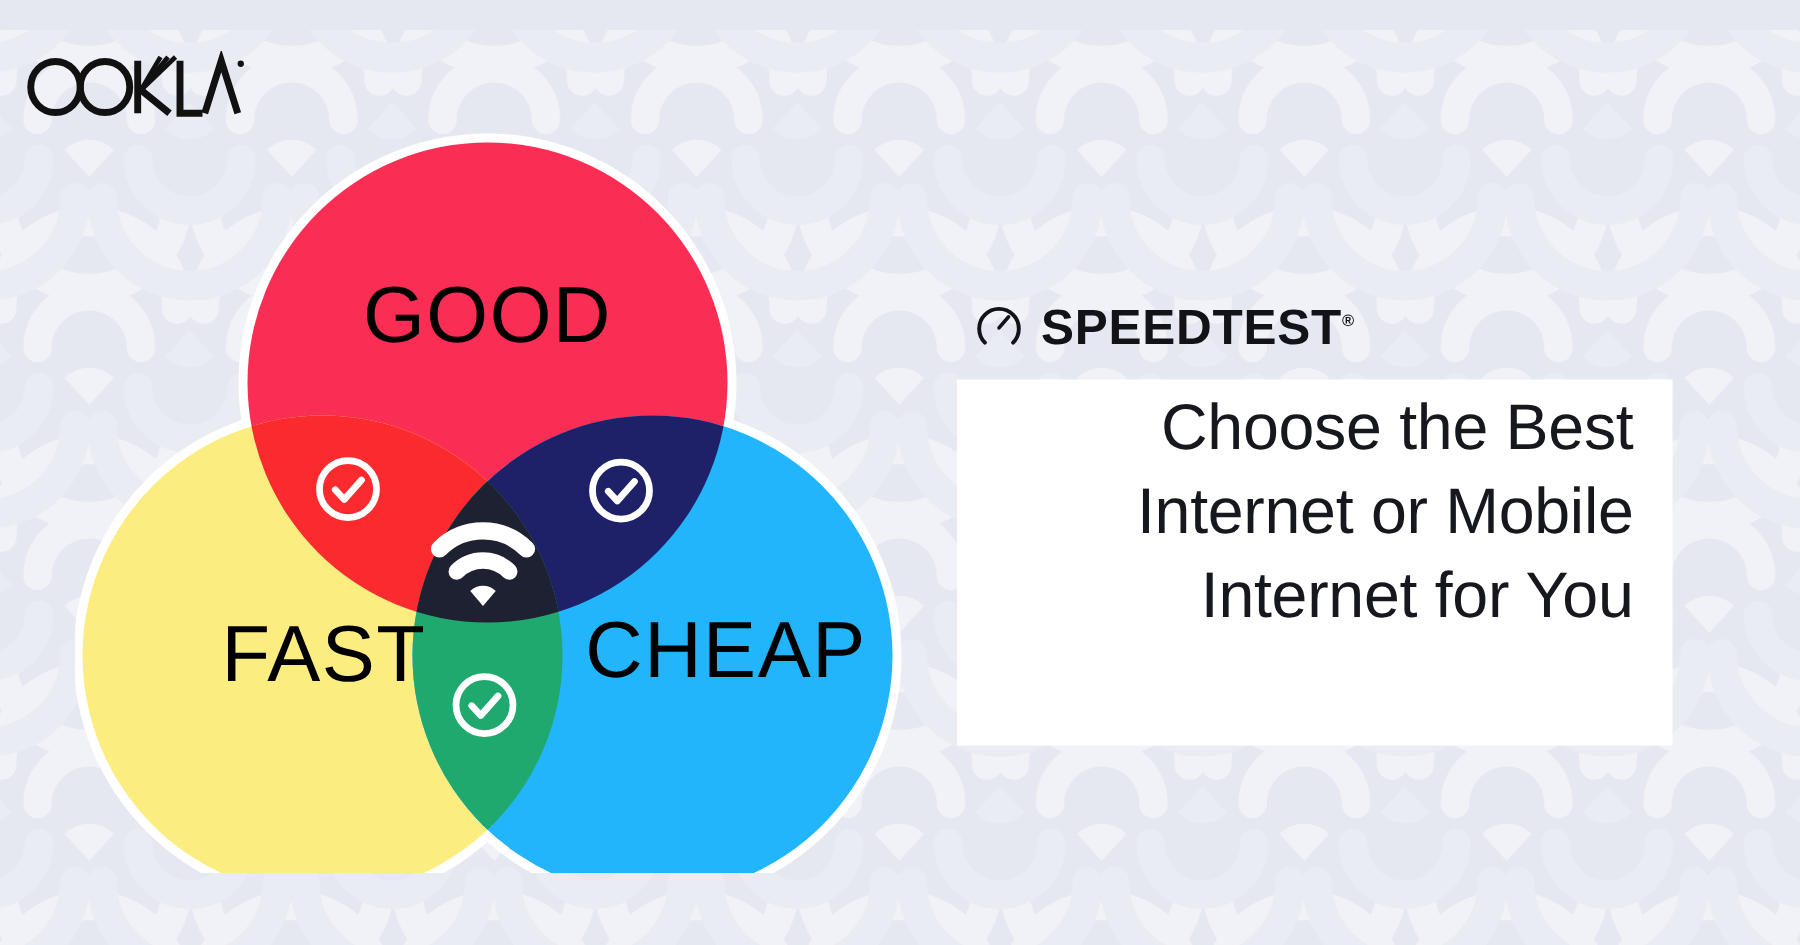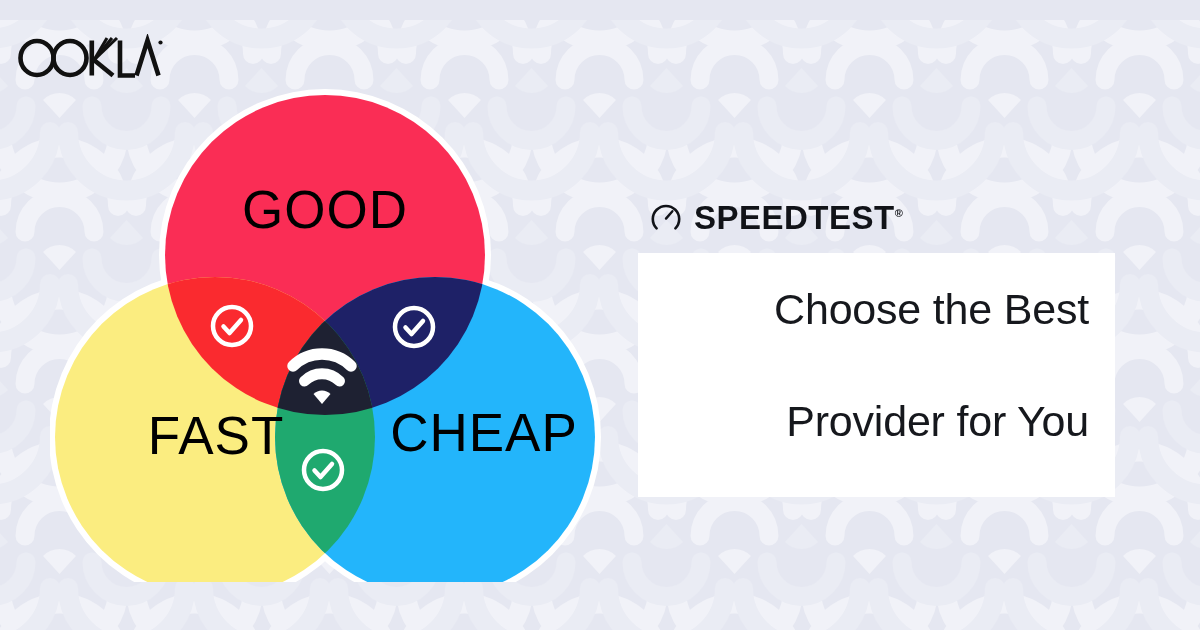--- a/index.html
+++ b/index.html
@@ -79,21 +79,21 @@
     font-size: 11px;
     vertical-align: super;
     font-weight: bold;
     color: #111318;
   }
   #headline-card {
     background: #ffffff;
     width: 477px;
     height: 244px;
     box-sizing: border-box;
-    padding: 28px 26px 0 22px;
+    padding: 4px 26px 0 22px;
   }
   #headline-text {
     font-family: "Liberation Sans", sans-serif;
     font-weight: 300;
     font-size: 43px;
     line-height: 56px;
     color: #16181d;
     letter-spacing: -0.2px;
     margin: 0;
   }
@@ -224,20 +224,20 @@
         <path d="M 17 18.6 L 23.4 11.2" fill="none" stroke="#111318" stroke-width="2.4" stroke-linecap="round"></path>
       </svg>
       <div id="speedtest-wordmark">
         <span>SPEEDTEST</span><span id="speedtest-reg">®</span>
       </div>
     </div>
 
     <div id="headline-card">
       <p id="headline-text">
         <span>Choose the Best</span><br>
-        <br>
-        <span>Provider for You</span>
+        <span>Internet or Mobile</span><br>
+        <span>Internet for You</span>
       </p>
     </div>
 
   </div>
 
 </div>
 
 </body></html>

